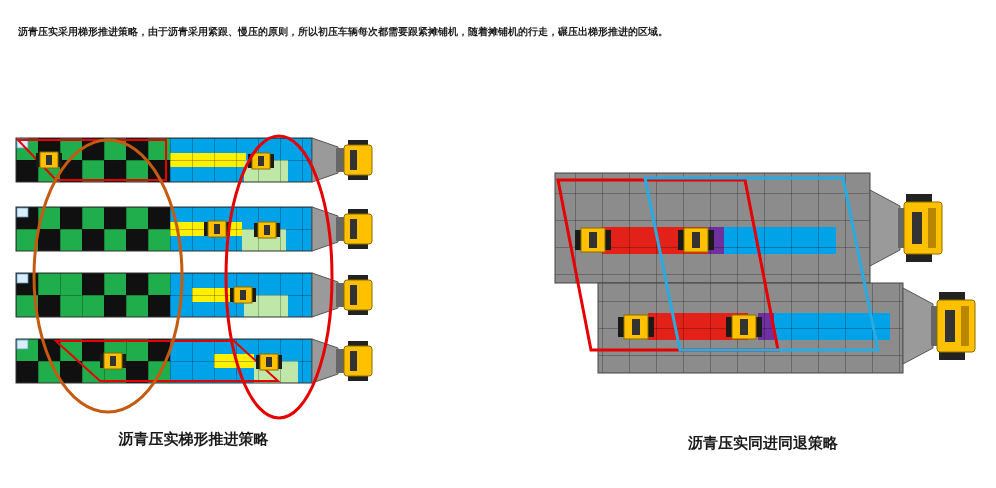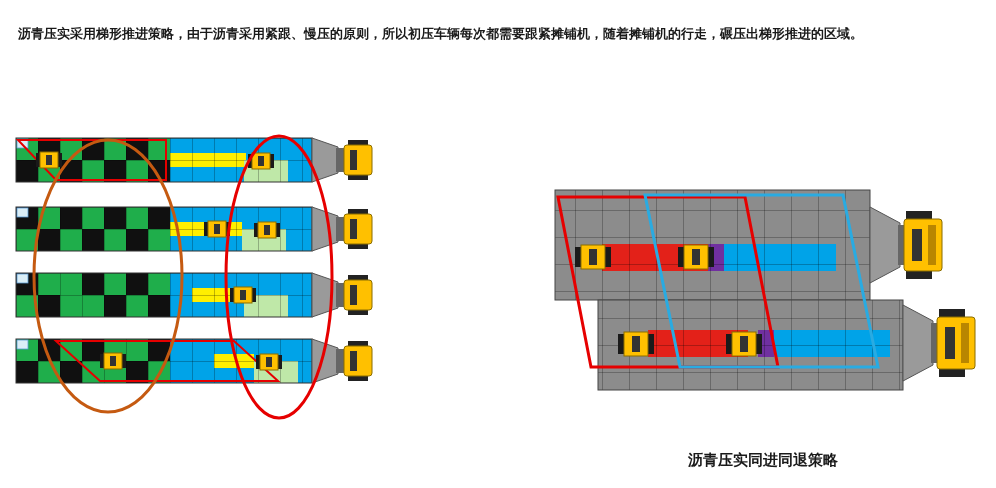--- a/index.html
+++ b/index.html
@@ -2,26 +2,26 @@
 <html style="--page-background: #ffffff; --text-color: #1a1a1a; --green-cell: #1fae4b; --black-cell: #101010; --blue-cell: #00a3e8; --yellow-cell: #ffef00; --pale-green-cell: #bfe8a8; --gray-surface: #8c8c8c; --red-band: #e32119; --purple-cell: #7030a0; --vehicle-yellow: #ffc000; --orange-annotation: #c55a11; --red-annotation: #e60000; --blue-annotation: #29abe2;"><head>
 <meta charset="utf-8">
 <style>
   html,body{margin:0;padding:0;background:#fff;}
   .page{
     position:relative;width:996px;height:488px;background:var(--page-background,#fff);
     font-family:"Liberation Sans","DejaVu Sans",sans-serif;overflow:hidden;
   }
   .text-block{
     position:absolute;top:24px;left:18px;right:14px;
-    color:var(--text-color,#1a1a1a);font-size:13px;font-weight:bold;line-height:1.5;
+    color:var(--text-color,#1a1a1a);font-size:10px;font-weight:bold;line-height:1.5;
   }
   .text-block p{margin:0;}
   figure{margin:0;position:absolute;display:flex;flex-direction:column;align-items:center;}
   .fig-left{left:6px;top:130px;width:375px;}
-  .fig-right{left:548px;top:183px;width:430px;justify-content:center;}
+  .fig-right{left:548px;top:166px;width:430px;justify-content:center;}
   figcaption{
     font-size:15px;font-weight:bold;color:var(--text-color,#1a1a1a);text-align:center;
   }
   .fig-left figcaption{margin-top:0px;width:330px;}
   .fig-right figcaption{margin-top:28px;width:410px;}
   
   .f-green {fill:var(--green-cell,#1fae4b);}
   .f-black {fill:var(--black-cell,#101010);}
   .f-blue  {fill:var(--blue-cell,#00a3e8);}
   .f-yellow{fill:var(--yellow-cell,#ffef00);}
@@ -140,20 +140,21 @@
         <rect x="1" y="1" width="11" height="9" fill="#dbeef7" stroke="#5b9bd5" stroke-width="0.8"></rect>
         <polygon points="40,2 218,2 262,42 84,42" fill="none" class="s-red" stroke-width="2"></polygon>
         <use href="#rollerS" x="84" y="14"></use>
         <use href="#rollerS" x="240" y="15"></use>
         <use href="#paverS" x="296" y="0"></use>
       </g>
 
       <ellipse cx="102" cy="146" rx="74" ry="136" fill="none" class="s-orange" stroke-width="3"></ellipse>
       <ellipse cx="273" cy="147" rx="53" ry="141" fill="none" class="s-red" stroke-width="3"></ellipse>
     </svg>
+    <figcaption>沥青压实梯形推进策略</figcaption>
   </figure>
 
   <figure class="fig-right">
     <svg width="430" height="240" viewBox="0 0 430 240">
       <defs>
         <pattern id="gridR" width="27" height="27" patternUnits="userSpaceOnUse">
           <path d="M27 0H0V27" fill="none" stroke="rgba(0,0,0,0.5)" stroke-width="1"></path>
         </pattern>
         <g id="rollerM">
           <rect x="0" y="2" width="7" height="20" fill="#1a1a1a"></rect>

